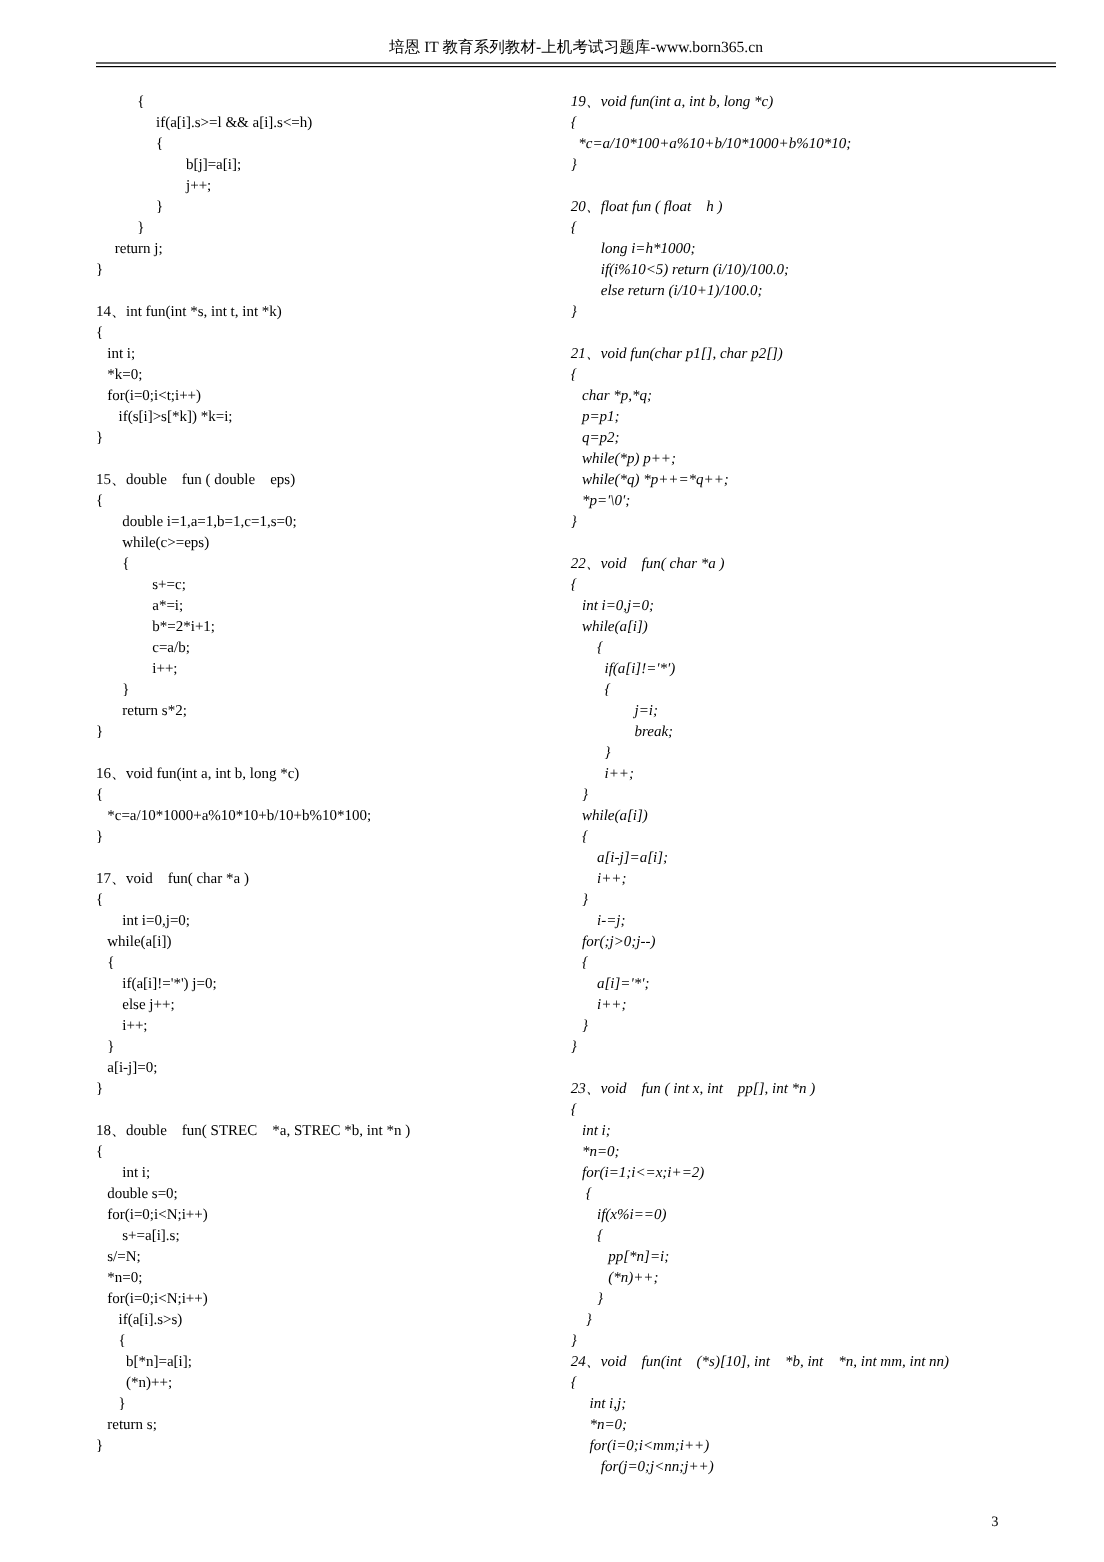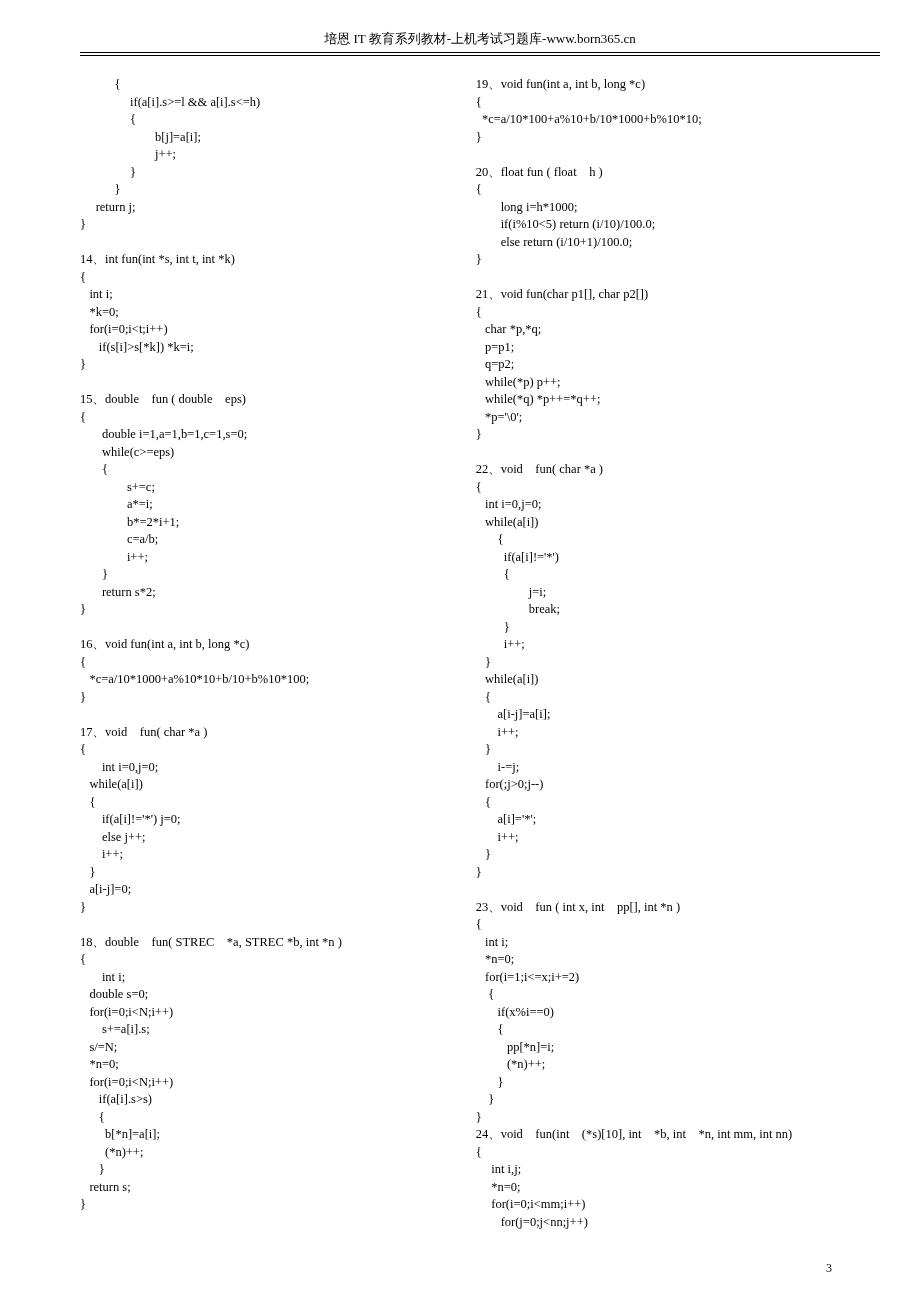--- a/index.html
+++ b/index.html
@@ -33,21 +33,21 @@
     display: flex;
     gap: 28px;
   }
   .col {
     flex: 1;
     white-space: pre;
     font-family: "Times New Roman", serif;
     font-size: 12.5px;
     line-height: 1.4;
   }
-  .right-col { flex: 1.1; }
+  .right-col { flex: 1.1; font-style: italic; }
   .page-num {
     position: absolute;
     bottom: 26px;
     right: 80px;
     font-size: 12px;
   }
 </style>
 </head>
 <body>
 

